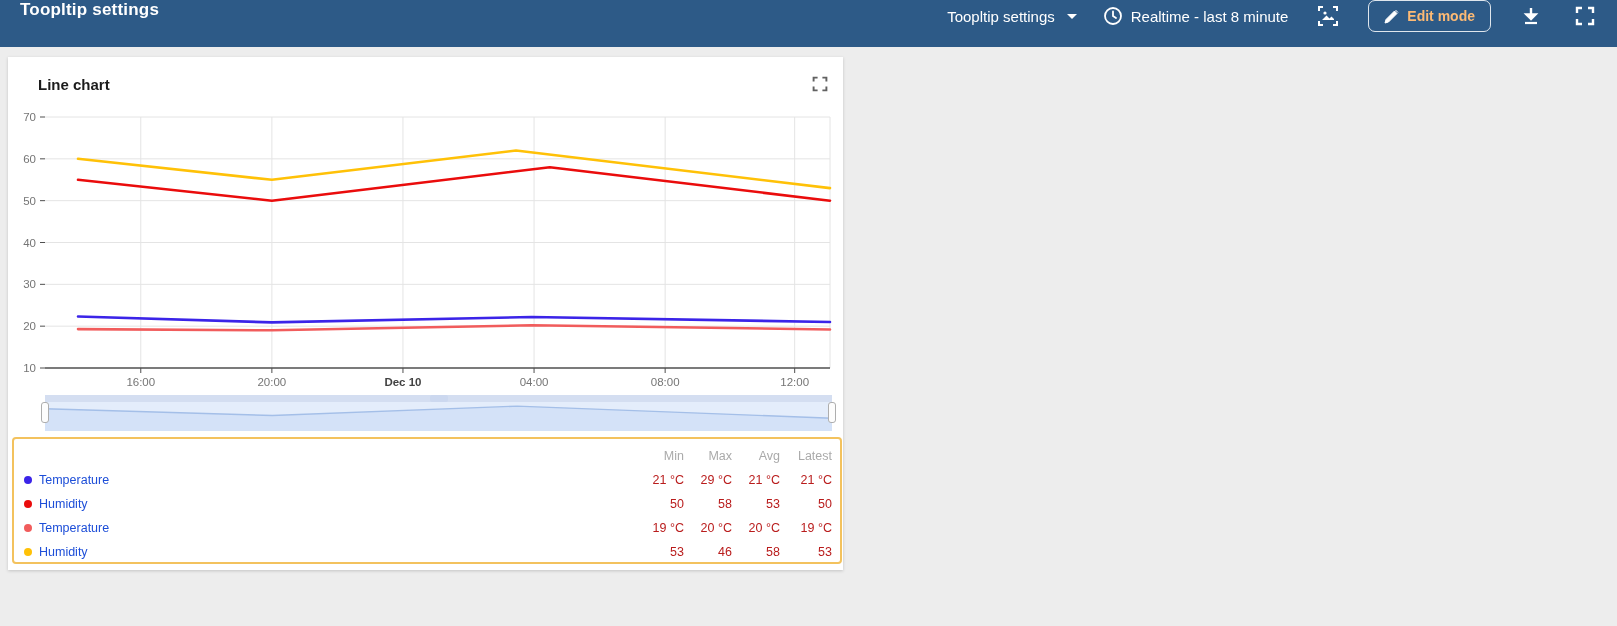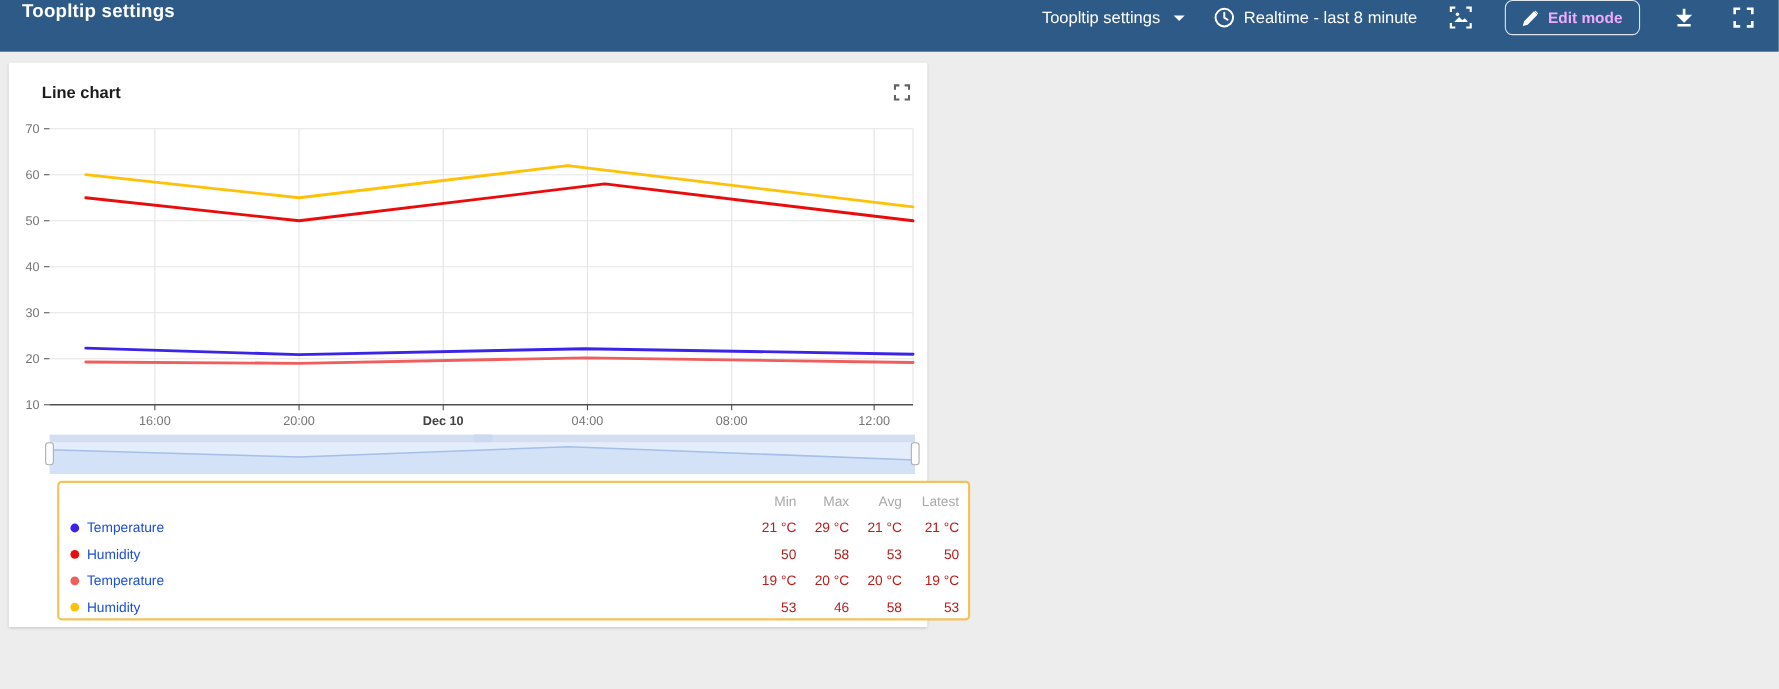--- a/index.html
+++ b/index.html
@@ -11,21 +11,21 @@
     background:#2d5a87; color:#fff; display:flex; align-items:flex-start;
     padding:0 18px 0 20px;
   }
   .topbar-title { font-size:17px; font-weight:bold; letter-spacing:.2px; }
   .topbar-right { margin-left:auto; display:flex; align-items:center; gap:26px; }
   .tb-item { display:flex; align-items:center; gap:8px; font-size:15px; color:#fff; cursor:pointer; }
   .caret { display:inline-block; width:0; height:0; border-left:5px solid transparent; border-right:5px solid transparent; border-top:5px solid #fff; margin-left:4px; }
   .icon-btn { display:flex; align-items:center; justify-content:center; width:28px; height:28px; cursor:pointer; }
   .edit-btn {
     display:flex; align-items:center; gap:8px; border:1px solid rgba(255,255,255,.85);
-    border-radius:7px; padding:7px 15px; font-size:14px; font-weight:bold; cursor:pointer; background:transparent; color:#f0abfc;
+    border-radius:7px; padding:7px 15px; font-size:14px; font-weight:bold; cursor:pointer; background:transparent; color:#fdba74;
   }
   svg.wicon { display:block; }
 
   
   .card {
     position:absolute; left:8px; top:57px; width:835px; height:513px;
     background:#fff; box-shadow:0 1px 3px rgba(0,0,0,.18); 
   }
   .widget-title { position:absolute; left:18px; top:19px; font-size:15px; font-weight:bold; color:#1c1c1c;margin-left:12px; }
   .expand-btn { position:absolute; right:12px; top:16px; width:22px; height:22px; display:flex; align-items:center; justify-content:center; cursor:pointer; color:#616161; }
@@ -39,21 +39,21 @@
     position:absolute; top:7px; width:8px; height:21px; background:#fdfdfd;
     border:1px solid #aeaeae; border-radius:3px; cursor:ew-resize; z-index:3;
   }
   .slider-handle.left { left:-4px; }
   .slider-handle.right { right:-4px; }
   .slider-grip { position:absolute; left:50%; top:0; transform:translateX(-50%); width:18px; height:7px; background:#ccd8ef; border-radius:2px; cursor:grab; z-index:2; }
 
   
   .legend {
     position:absolute; left:4px; top:380px; width:830px; height:127px;
-    border:2px solid #f3c25e; border-radius:4px; background:#fff; padding:4px 8px 0 10px;margin-left:40px;
+    border:2px solid #f3c25e; border-radius:4px; background:#fff; padding:4px 8px 0 10px;
   }
   .lg-row { display:flex; align-items:center; height:24px; }
   .lg-row.head { height:25px; }
   .lg-name { flex:1; display:flex; align-items:center; gap:7px; font-size:12.5px; color:#1d4ed8; cursor:pointer; }
   .lg-dot { width:8px; height:8px; border-radius:50%; flex:0 0 auto; }
   .lg-cell { width:48px; text-align:right; font-size:12.5px; font-weight:normal; color:#b91c1c; }
   .lg-cell.latest { width:52px; }
   .lg-row.head .lg-cell { font-weight:normal; color:#aaaaaa; }
 </style>
 </head>

